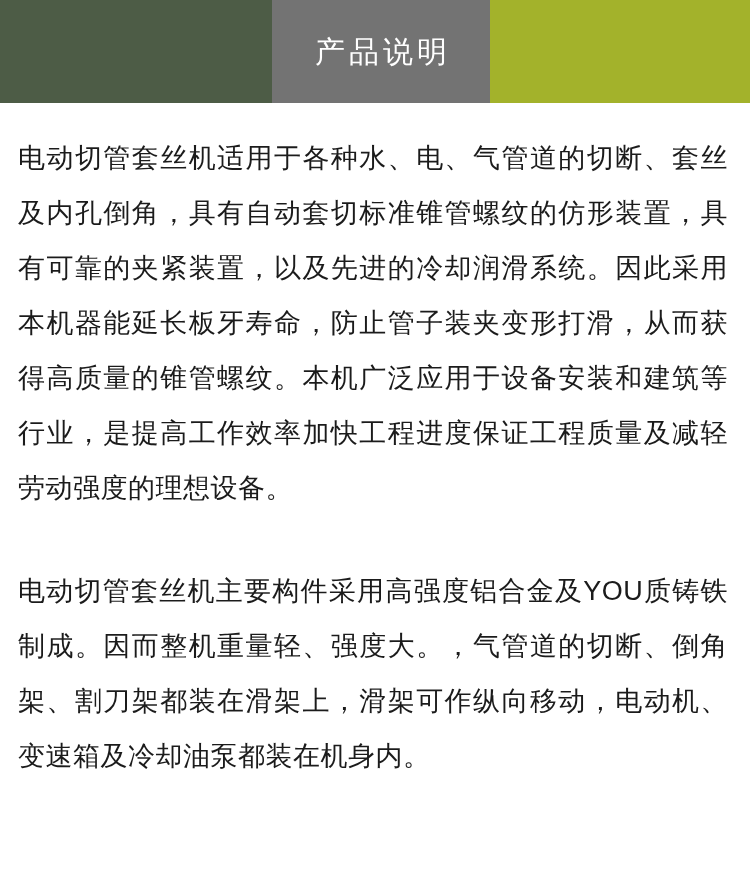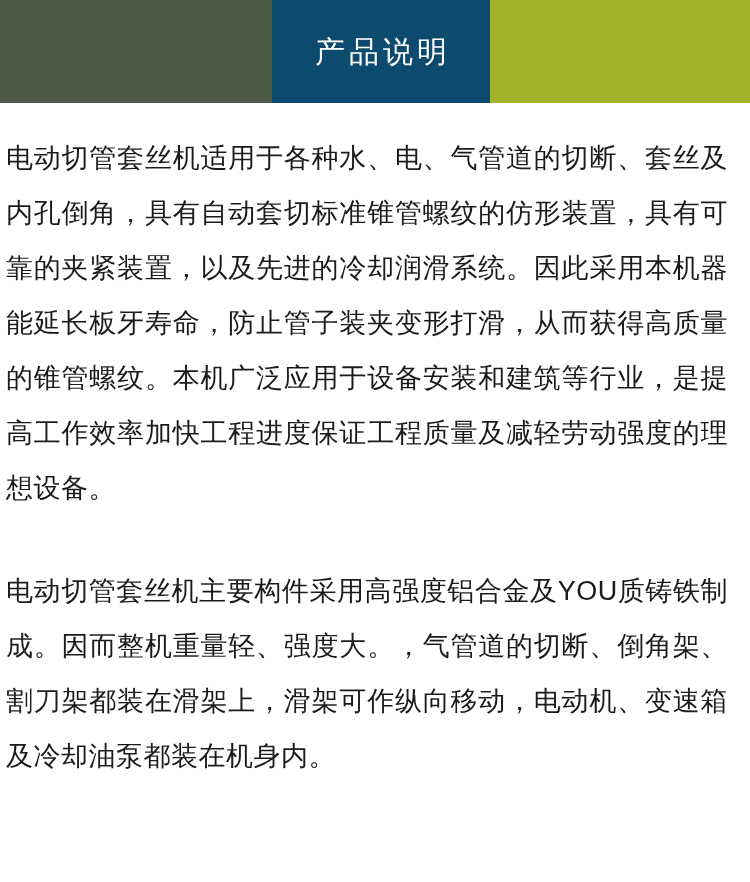--- a/index.html
+++ b/index.html
@@ -40,36 +40,36 @@
     width: 260px;
     height: 103px;
     background: #a3b22b;
   }
   .banner-center {
     position: absolute;
     left: 272px;
     top: 0;
     width: 218px;
     height: 103px;
-    background: #0c4a6e;
+    background: #737373;
     display: flex;
     align-items: center;
     justify-content: center;
   }
   .banner-title {
     color: #ffffff;
     font-size: 30px;
     letter-spacing: 4px;
     font-weight: 400;
     line-height: 1;
     padding-left: 4px;
   }
   
   .content {
-    padding: 28px 22px 0 6px;
+    padding: 28px 22px 0 18px;
   }
   .para {
     font-size: 27px;
     line-height: 55px;
     color: #1b1b1b;
     text-align: justify;
     text-justify: inter-ideograph;
     letter-spacing: 0.5px;
     margin: 0;
   }

